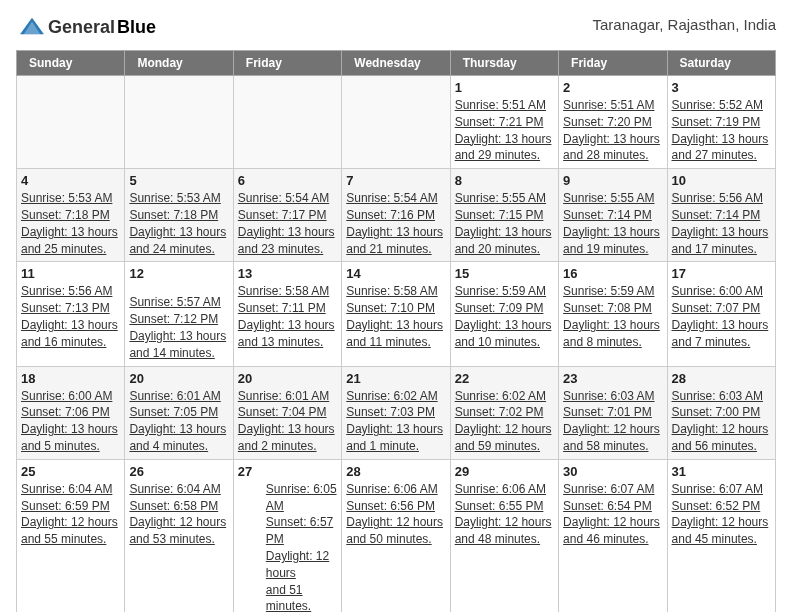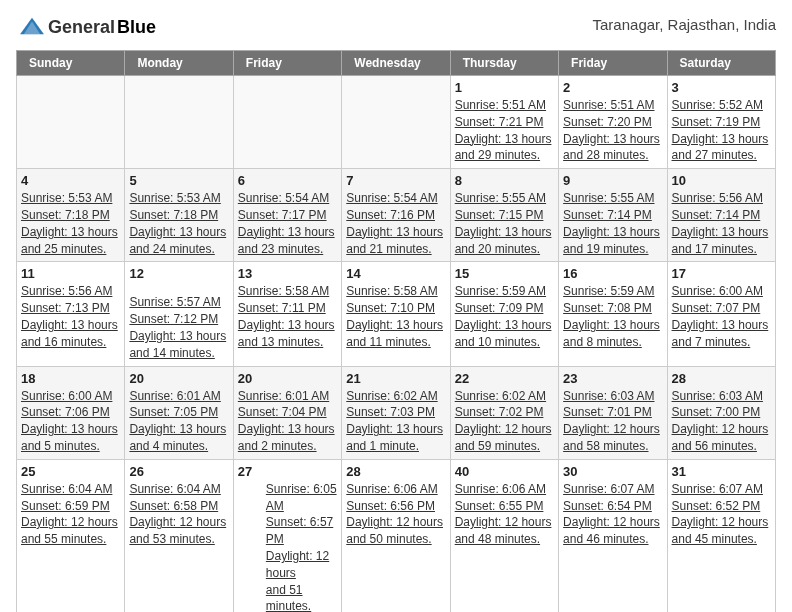--- a/index.html
+++ b/index.html
@@ -332,21 +332,21 @@
 and 51 minutes.</div>
         </td>
         <td>
           <span class="day-number">28</span>
           <div class="cell-text" style="white-space: pre-line;">Sunrise: 6:06 AM
 Sunset: 6:56 PM
 Daylight: 12 hours
 and 50 minutes.</div>
         </td>
         <td>
-          <span class="day-number">40</span>
+          <span class="day-number">29</span>
           <div class="cell-text" style="white-space: pre-line;">Sunrise: 6:06 AM
 Sunset: 6:55 PM
 Daylight: 12 hours
 and 48 minutes.</div>
         </td>
         <td>
           <span class="day-number">30</span>
           <div class="cell-text" style="white-space: pre-line;">Sunrise: 6:07 AM
 Sunset: 6:54 PM
 Daylight: 12 hours

